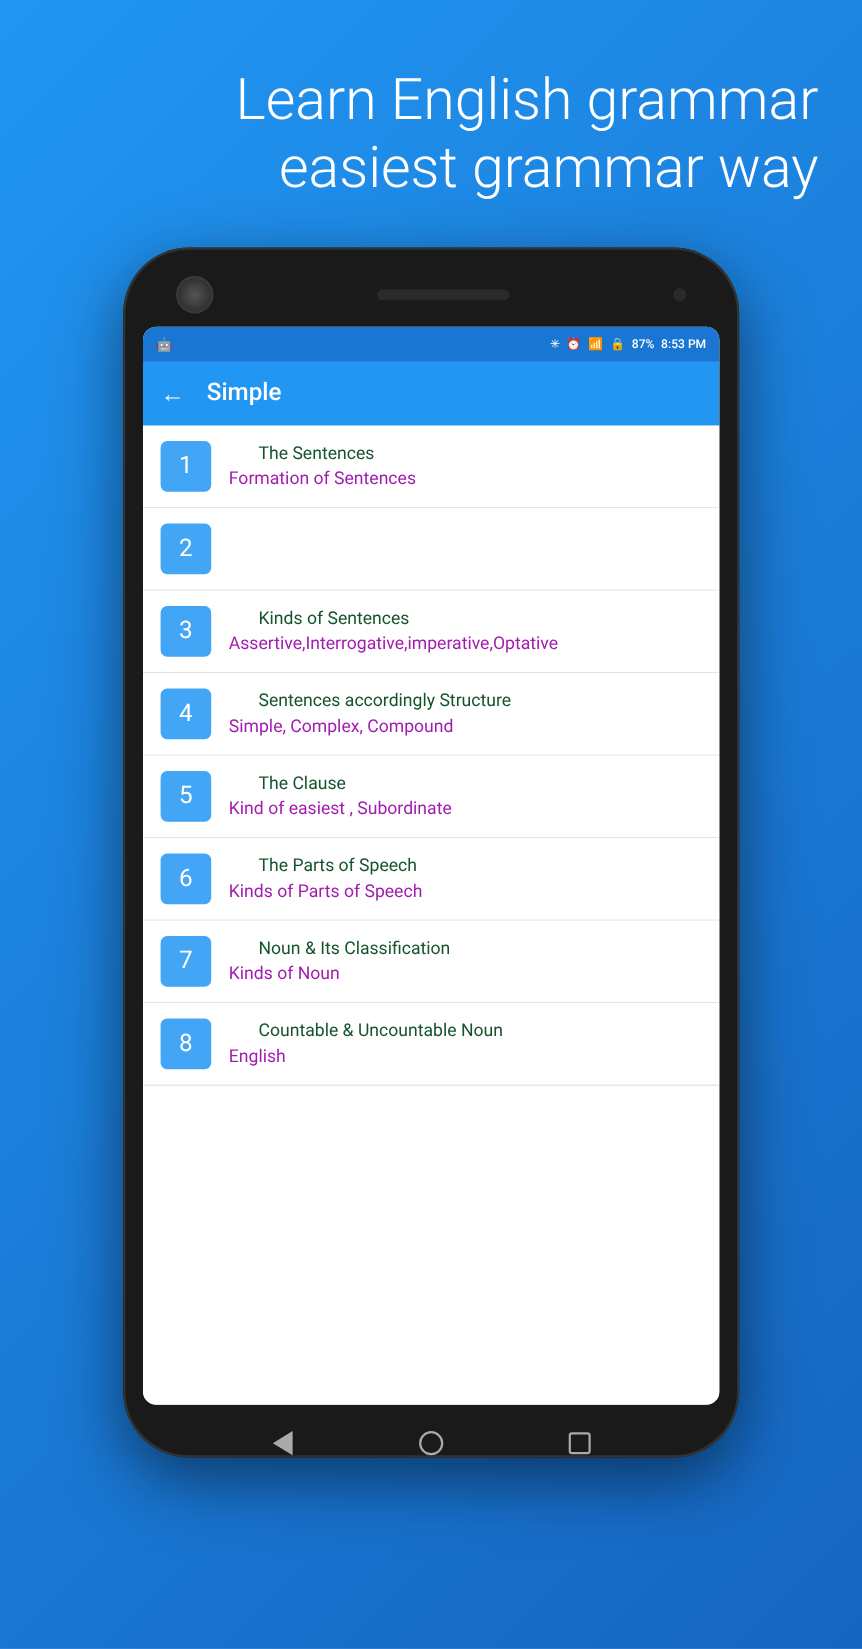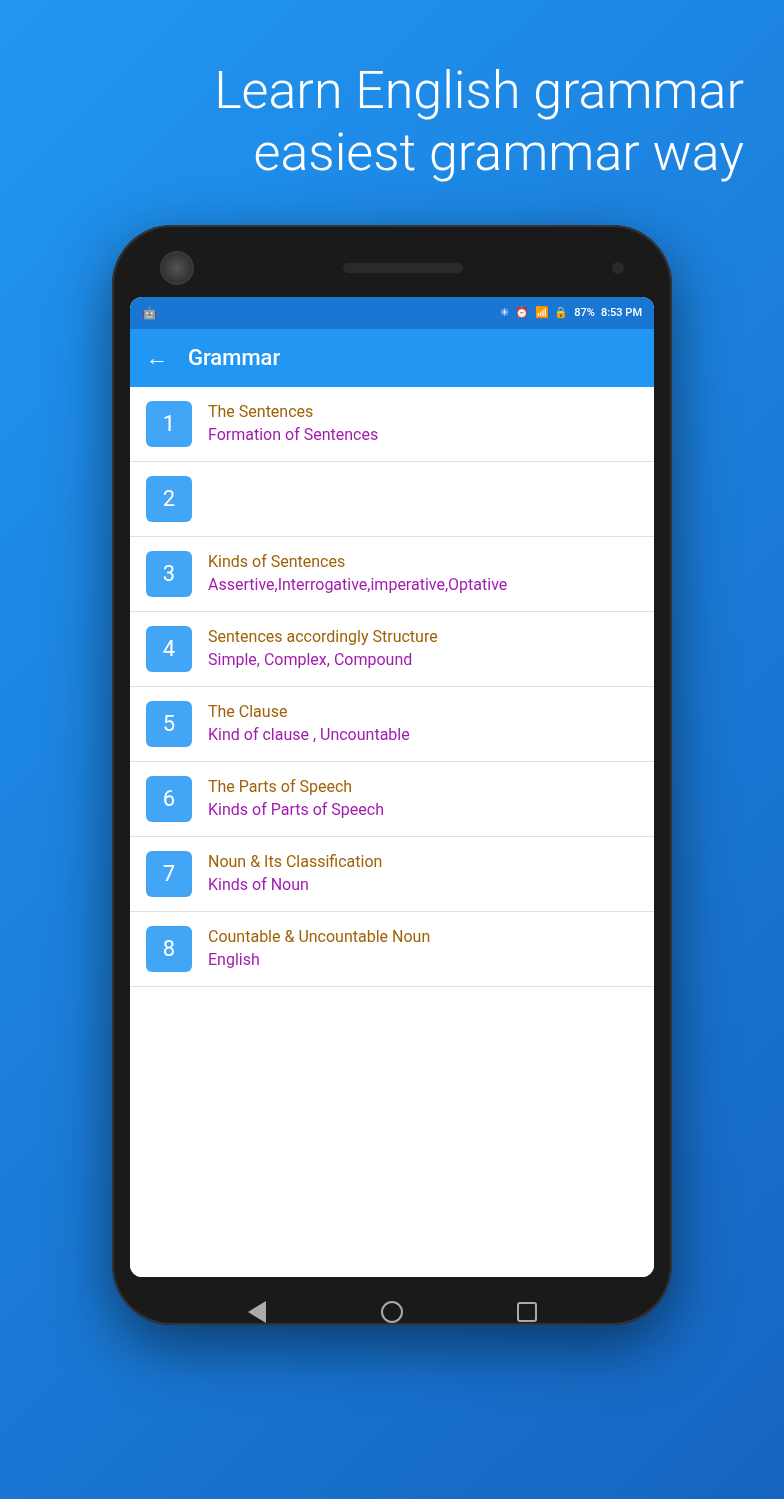--- a/index.html
+++ b/index.html
@@ -155,23 +155,24 @@
       margin-right: 16px;
     }
 
     .item-text {
       display: flex;
       flex-direction: column;
     }
 
     .item-title {
       font-size: 16px;
-      color: #a16207;
+      color: #14532d;
       font-weight: 400;
       line-height: 1.3;
+      margin-left: 27px;
     }
 
     .item-subtitle {
       font-size: 16px;
       color: #a21caf;
       line-height: 1.3;
       margin-top: 2px;
     }
 
     .phone-bottom-bar {
@@ -243,21 +244,21 @@
           <span>⏰</span>
           <span>📶</span>
           <span>🔒</span>
           <span>87%</span>
           <span>8:53 PM</span>
         </div>
       </div>
 
       <div class="app-bar">
         <span class="back-arrow">←</span>
-        <span class="app-title">Grammar</span>
+        <span class="app-title">Simple</span>
       </div>
 
       <div class="list-container">
 
       <div class="list-item">
       <div class="item-number">1</div>
       <div class="item-text">
         <span class="item-title">The Sentences</span>
         <span class="item-subtitle">Formation of Sentences</span>
       </div>
@@ -276,21 +277,21 @@
       <div class="item-number">4</div>
       <div class="item-text">
         <span class="item-title">Sentences accordingly Structure</span>
         <span class="item-subtitle">Simple, Complex, Compound</span>
       </div>
     </div>
           <div class="list-item">
       <div class="item-number">5</div>
       <div class="item-text">
         <span class="item-title">The Clause</span>
-        <span class="item-subtitle">Kind of clause , Uncountable</span>
+        <span class="item-subtitle">Kind of easiest , Subordinate</span>
       </div>
     </div>
           <div class="list-item">
       <div class="item-number">6</div>
       <div class="item-text">
         <span class="item-title">The Parts of Speech</span>
         <span class="item-subtitle">Kinds of Parts of Speech</span>
       </div>
     </div>
           <div class="list-item">

